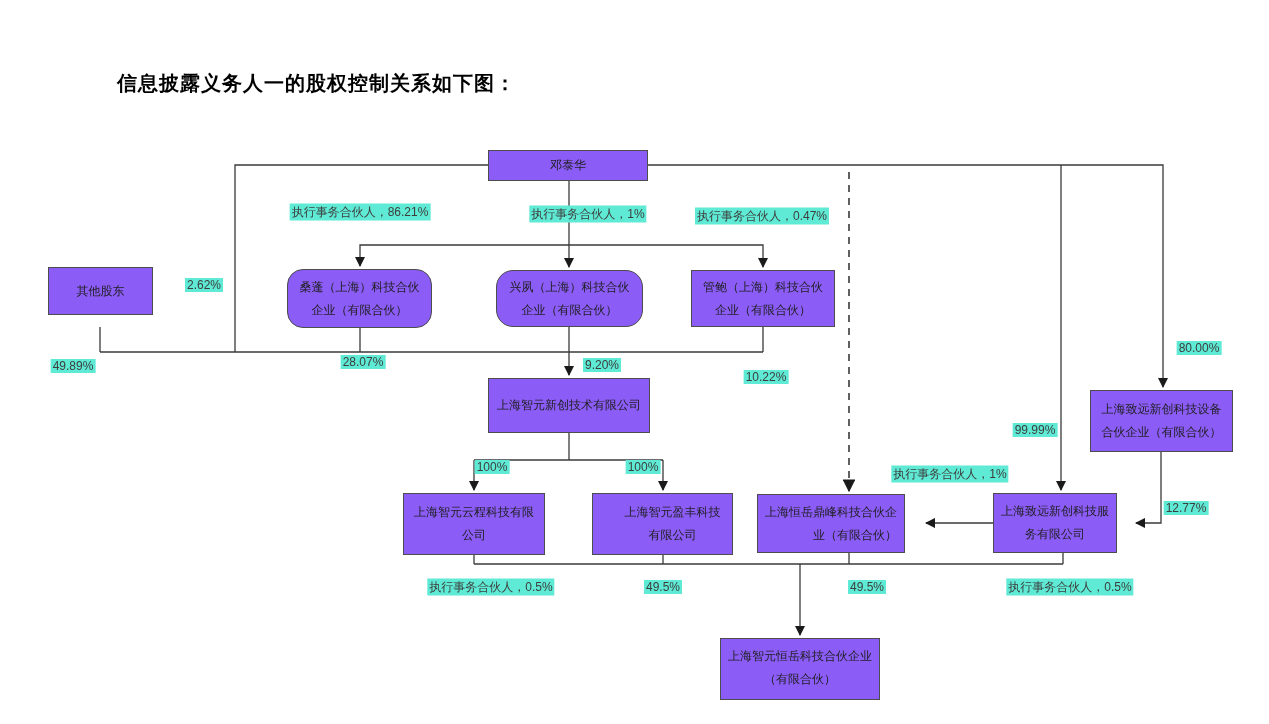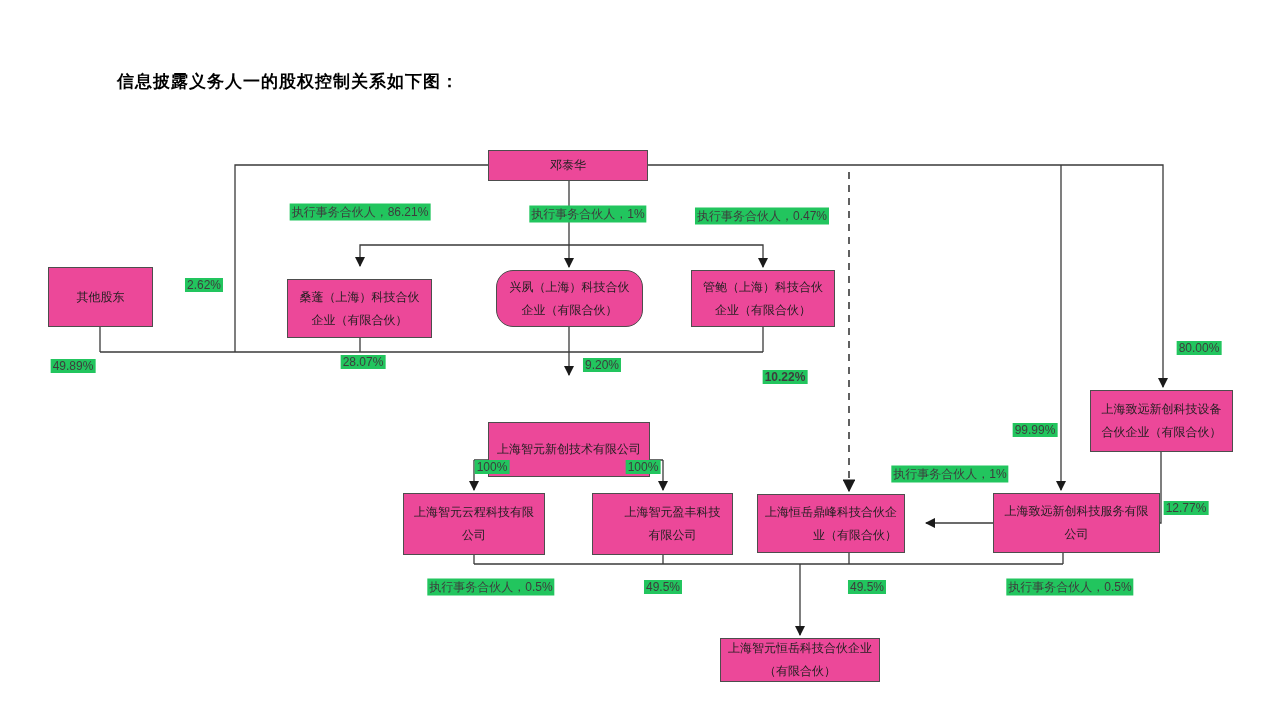--- a/index.html
+++ b/index.html
@@ -4,34 +4,34 @@
 <style>
   html,body{margin:0;padding:0;}
   body{
     width:1269px;height:724px;position:relative;overflow:hidden;
     background:#ffffff;
     font-family:"Liberation Sans", sans-serif;
   }
   #title{
     position:absolute;left:117px;top:70px;
     font-family:"Liberation Serif", serif;
-    font-weight:bold;font-size:17px;color:#000;
+    font-weight:bold;font-size:20px;color:#000;
     letter-spacing:1px;white-space:nowrap;
   }
   #lines-svg{position:absolute;left:0;top:0;z-index:1;}
   .node{
     position:absolute;z-index:2;box-sizing:border-box;
-    background:#ec4899;border:1px solid #4d4d4d;
+    background:#8b5cf6;border:1px solid #4d4d4d;
     display:flex;align-items:center;justify-content:center;
     text-align:center;color:#1f1f1f;font-size:12px;line-height:1.9;
     padding:2px 7px;
   }
   .edge-label{
     position:absolute;z-index:3;transform:translate(-50%,-50%);
-    white-space:nowrap;font-size:12px;color:#3d3d3d;background:#22c55e;
+    white-space:nowrap;font-size:12px;color:#3d3d3d;background:#5eead4;
     padding:0 2px;
   }
 </style>
 </head>
 <body>
 
 <div id="title">信息披露义务人一的股权控制关系如下图：</div>
 <div id="diagram"></div>
 
 <svg id="lines-svg" width="1269" height="724">
@@ -59,39 +59,39 @@
     <polyline points="993,523 926,523" fill="none" stroke="#3a3a3a" stroke-width="1.3" marker-end="url(#arrow)"></polyline>
     <polyline points="1161,452 1161,523 1136,523" fill="none" stroke="#3a3a3a" stroke-width="1.3" marker-end="url(#arrow)"></polyline>
     <polyline points="474,555 474,564" fill="none" stroke="#3a3a3a" stroke-width="1.3"></polyline>
     <polyline points="663,555 663,564" fill="none" stroke="#3a3a3a" stroke-width="1.3"></polyline>
     <polyline points="849,553 849,564" fill="none" stroke="#3a3a3a" stroke-width="1.3"></polyline>
     <polyline points="1063,553 1063,564" fill="none" stroke="#3a3a3a" stroke-width="1.3"></polyline>
     <polyline points="474,564 1063,564" fill="none" stroke="#3a3a3a" stroke-width="1.3"></polyline>
     <polyline points="800,564 800,635" fill="none" stroke="#3a3a3a" stroke-width="1.3" marker-end="url(#arrow)"></polyline>
   </svg>
 <div class="node" style="left: 488px; top: 150px; width: 160px; height: 31px;">邓泰华</div>
-<div class="node" style="left: 48px; top: 267px; width: 105px; height: 60px;">其他股东</div>
-<div class="node" style="left: 287px; top: 279px; width: 145px; height: 59px;">桑蓬（上海）科技合伙企业（有限合伙）</div>
+<div class="node" style="left: 48px; top: 267px; width: 105px; height: 48px;">其他股东</div>
+<div class="node" style="left: 287px; top: 269px; width: 145px; height: 59px; border-radius: 16px;">桑蓬（上海）科技合伙企业（有限合伙）</div>
 <div class="node" style="left: 496px; top: 270px; width: 147px; height: 57px; border-radius: 17px;">兴夙（上海）科技合伙企业（有限合伙）</div>
 <div class="node" style="left: 691px; top: 270px; width: 144px; height: 57px;">管鲍（上海）科技合伙企业（有限合伙）</div>
-<div class="node" style="left: 488px; top: 378px; width: 162px; height: 55px; margin-top: 44px;">上海智元新创技术有限公司</div>
+<div class="node" style="left: 488px; top: 378px; width: 162px; height: 55px;">上海智元新创技术有限公司</div>
 <div class="node" style="left: 403px; top: 493px; width: 142px; height: 62px;">上海智元云程科技有限公司</div>
 <div class="node" style="left: 592px; top: 493px; width: 141px; height: 62px; padding-left: 27px;">上海智元盈丰科技有限公司</div>
 <div class="node" style="left: 757px; top: 494px; width: 148px; height: 59px; text-align: right;">上海恒岳鼎峰科技合伙企业（有限合伙）</div>
-<div class="node" style="left: 993px; top: 493px; width: 167px; height: 60px;">上海致远新创科技服务有限公司</div>
+<div class="node" style="left: 993px; top: 493px; width: 124px; height: 60px;">上海致远新创科技服务有限公司</div>
 <div class="node" style="left: 1090px; top: 390px; width: 143px; height: 62px;">上海致远新创科技设备合伙企业（有限合伙）</div>
-<div class="node" style="left: 720px; top: 638px; width: 160px; height: 44px;">上海智元恒岳科技合伙企业（有限合伙）</div>
+<div class="node" style="left: 720px; top: 638px; width: 160px; height: 62px; font-family: Liberation Mono, monospace;">上海智元恒岳科技合伙企业（有限合伙）</div>
 <span class="edge-label" style="left: 360px; top: 212px;">执行事务合伙人，86.21%</span>
 <span class="edge-label" style="left: 588px; top: 214px;">执行事务合伙人，1%</span>
 <span class="edge-label" style="left: 762px; top: 216px;">执行事务合伙人，0.47%</span>
 <span class="edge-label" style="left: 204px; top: 285px;">2.62%</span>
 <span class="edge-label" style="left: 73px; top: 366px;">49.89%</span>
 <span class="edge-label" style="left: 363px; top: 362px;">28.07%</span>
 <span class="edge-label" style="left: 602px; top: 365px;">9.20%</span>
-<span class="edge-label" style="left: 785px; top: 377px; font-weight: bold;">10.22%</span>
+<span class="edge-label" style="left: 766px; top: 377px;">10.22%</span>
 <span class="edge-label" style="left: 492px; top: 467px;">100%</span>
 <span class="edge-label" style="left: 643px; top: 467px;">100%</span>
 <span class="edge-label" style="left: 1199px; top: 348px;">80.00%</span>
 <span class="edge-label" style="left: 1035px; top: 430px;">99.99%</span>
 <span class="edge-label" style="left: 1186px; top: 508px;">12.77%</span>
 <span class="edge-label" style="left: 950px; top: 474px;">执行事务合伙人，1%</span>
 <span class="edge-label" style="left: 491px; top: 587px;">执行事务合伙人，0.5%</span>
 <span class="edge-label" style="left: 663px; top: 587px;">49.5%</span>
 <span class="edge-label" style="left: 867px; top: 587px;">49.5%</span>
 <span class="edge-label" style="left: 1070px; top: 587px;">执行事务合伙人，0.5%</span>

